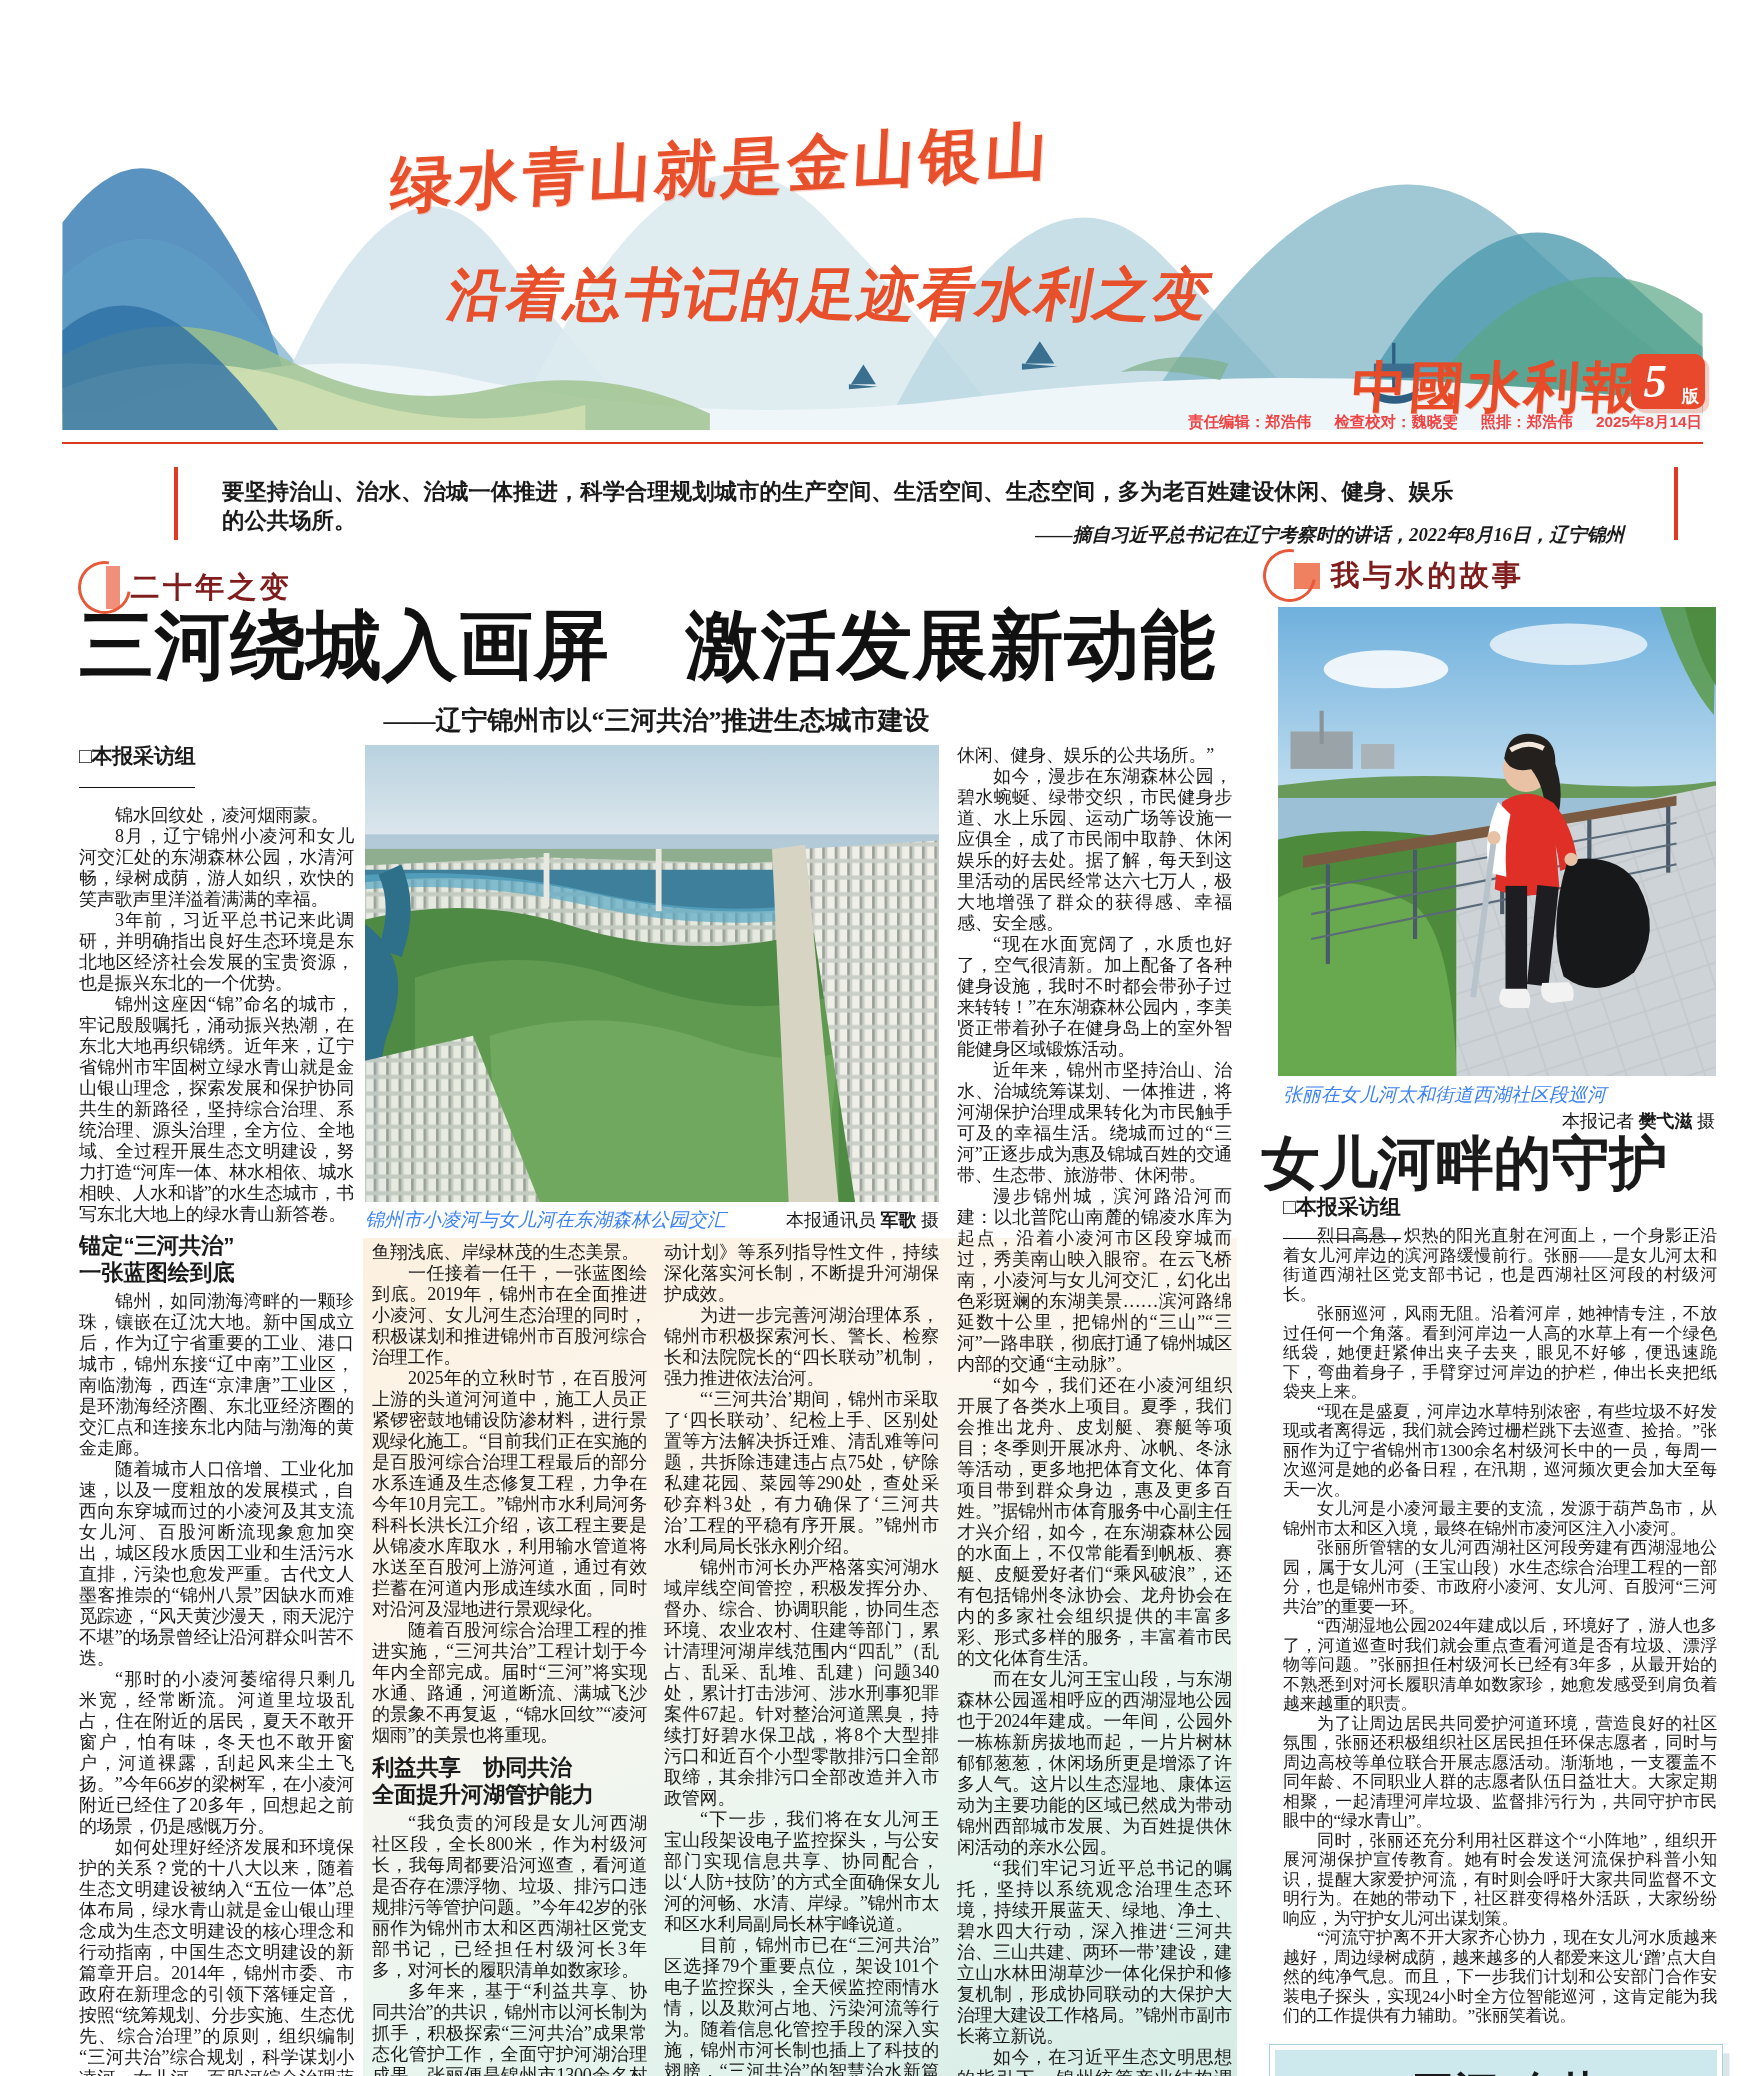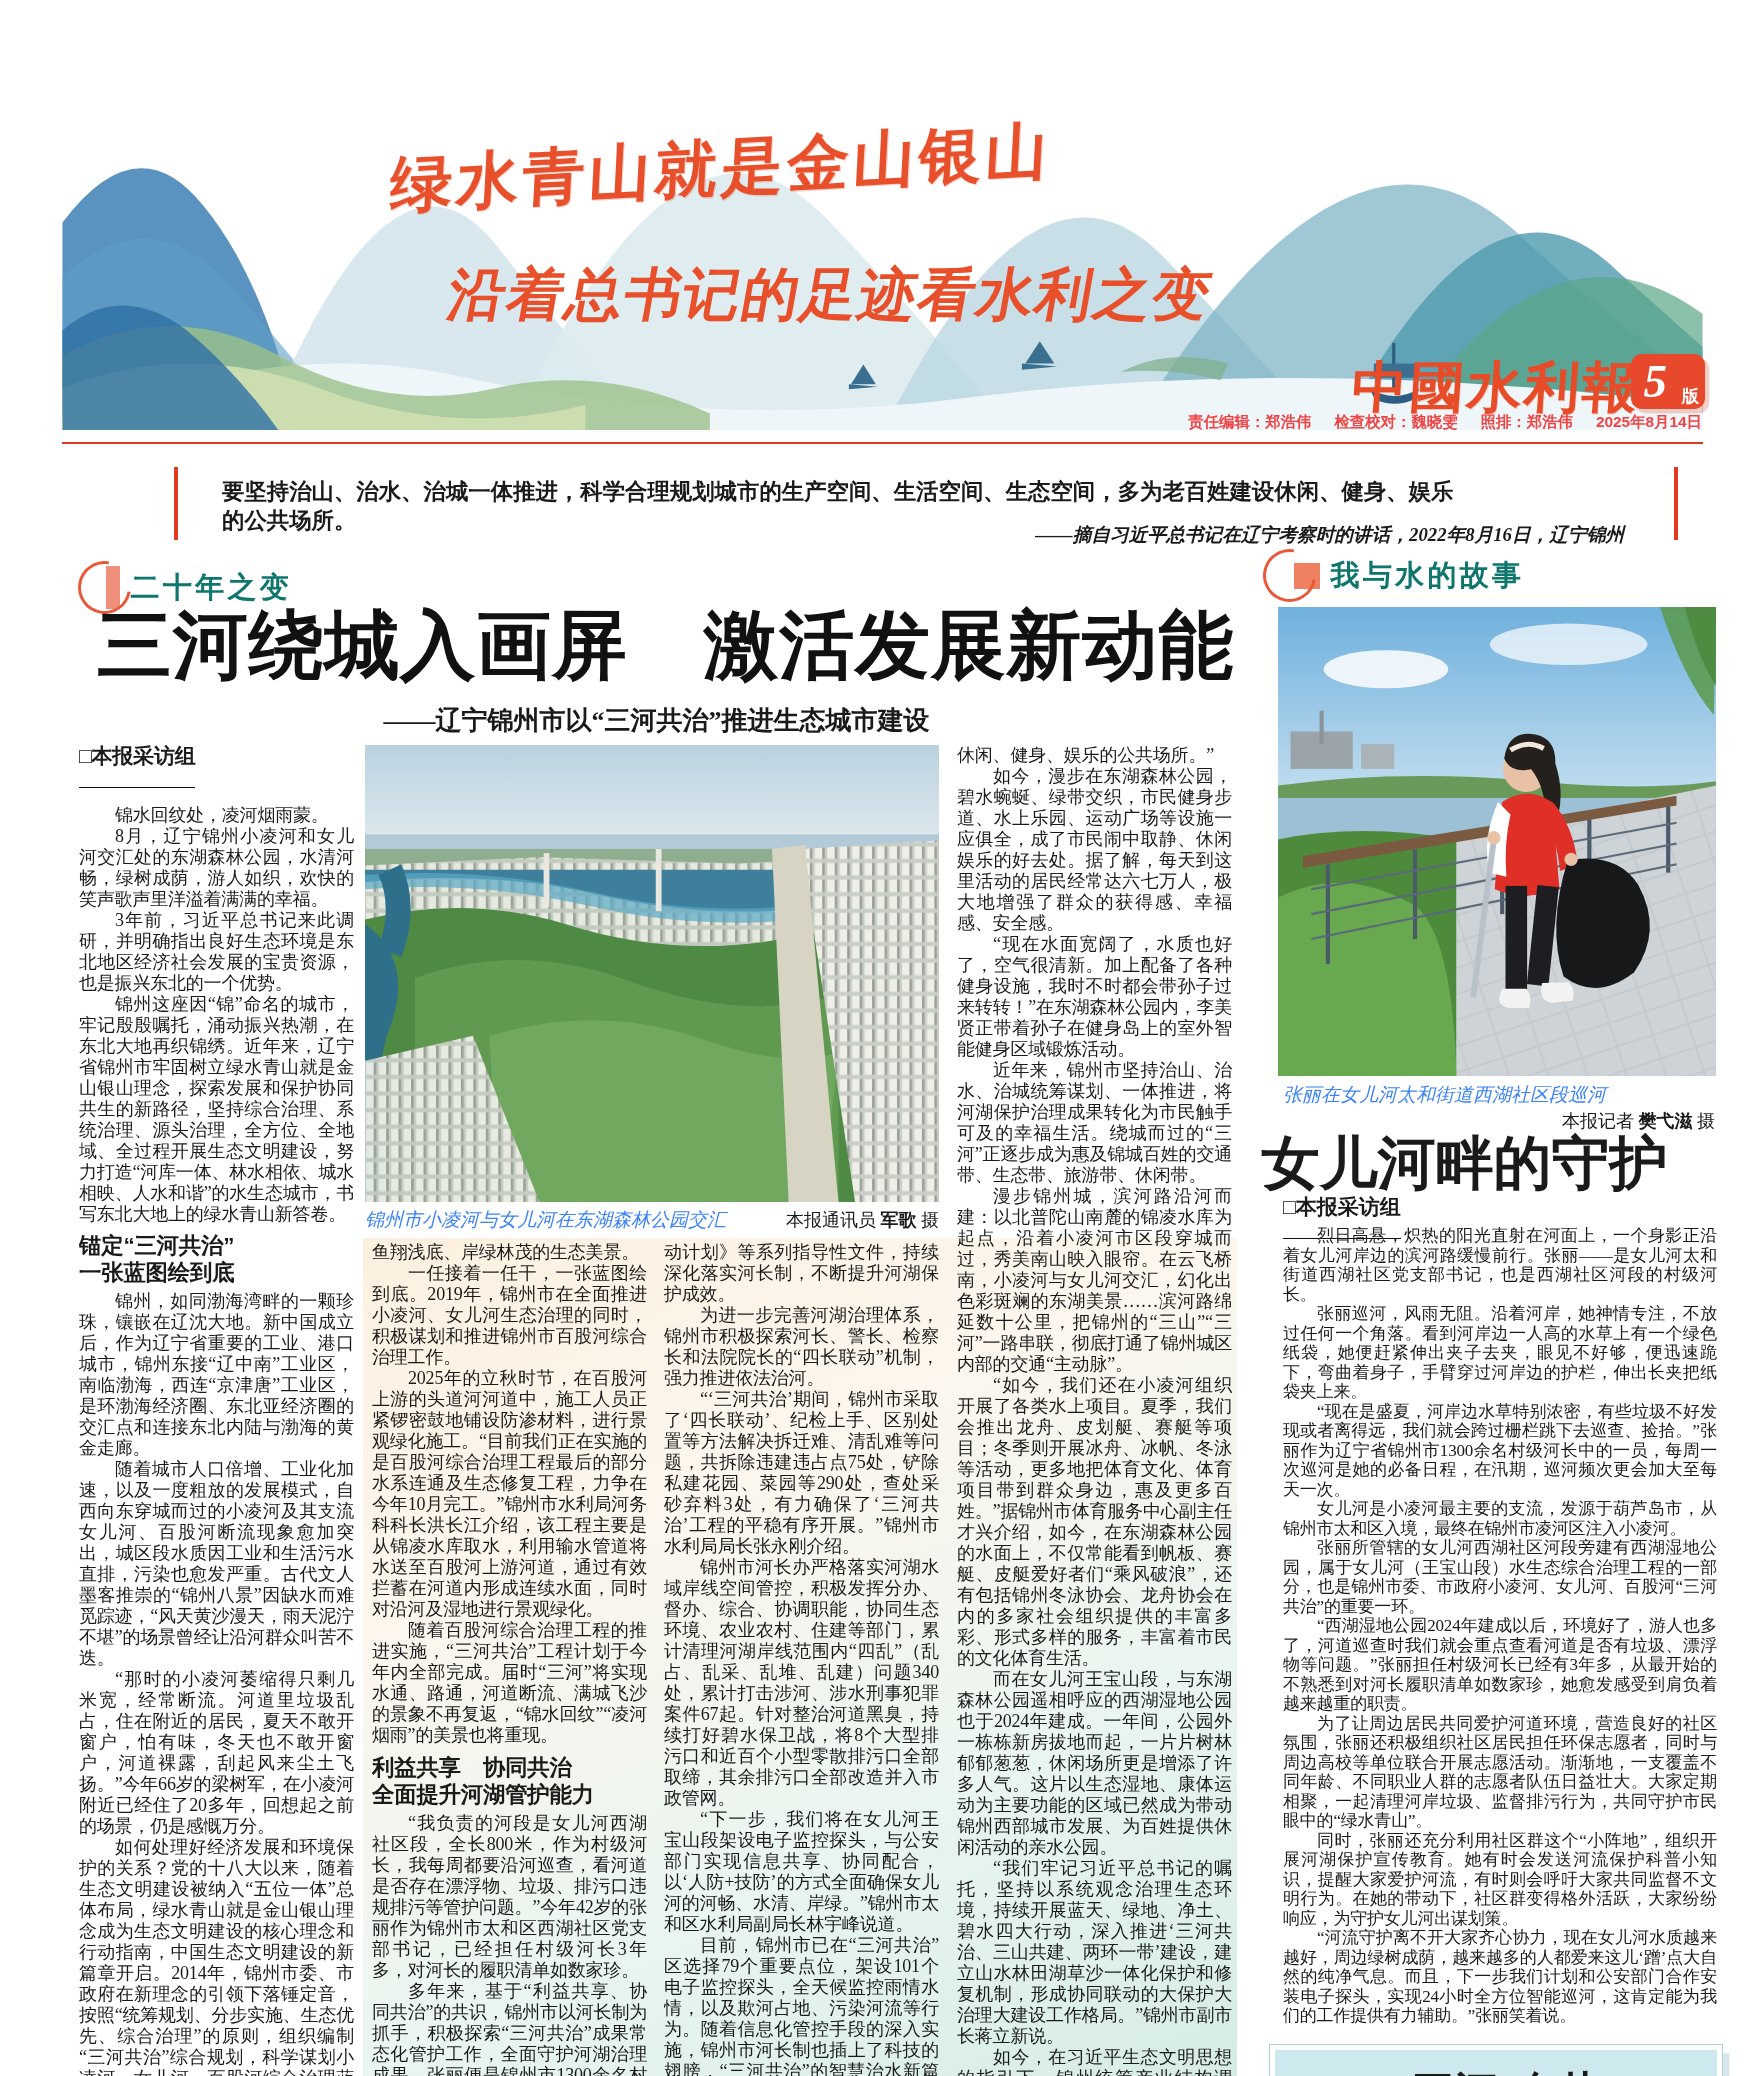--- a/index.html
+++ b/index.html
@@ -22,23 +22,23 @@
   .redrule{left:62px;top:442px;width:1641px;height:2.1px;background:#d93a20;}
   
   .quote{left:174px;top:464px;width:1504px;height:85px;}
   .qbar{position:absolute;top:3.3px;width:3.7px;height:73px;background:#e03a22;}
   .qtext{position:absolute;left:48px;top:12.5px;width:1246px;font:700 22.4px/1.3 "Liberation Serif",serif;}
   .qsrc{position:absolute;right:54px;top:62px;font:italic 700 18.7px/1 "Liberation Serif",serif;}
   
   .arc{width:47px;height:47px;border:3.3px solid #e8593a;border-radius:50%;border-right-color:transparent;transform:rotate(-35deg);}
   .tagbar{width:14px;height:43px;background:#f0907a;}
   .tagsq{width:26px;height:26px;background:#ef8060;}
-  .tagtext{font:700 29px/1 "Liberation Sans",sans-serif;color:#0f766e;letter-spacing:3.3px;}
-  
-  .headline{left:79px;top:603px;width:1155px;text-align:right;
+  .tagtext{font:700 29px/1 "Liberation Sans",sans-serif;color:#7f1d1d;letter-spacing:3.3px;}
+  
+  .headline{left:79px;top:603px;width:1155px;text-align:left;
             font:900 75px/1.15 "Liberation Serif",serif;color:#111;letter-spacing:0.8px;}
   .subtitle{left:79px;top:708px;width:1155px;text-align:center;font:700 26px/1 "Liberation Serif",serif;}
   .byline{font:700 21px/1 "Liberation Sans",sans-serif;border-bottom:1.7px solid #111;display:inline-block;padding-bottom:21px;}
   
   .tint{left:363px;top:1238px;width:874px;height:941px;z-index:0;
         background:linear-gradient(155deg,rgba(252,240,222,.95) 0%,rgba(250,240,226,.6) 30%,rgba(226,242,234,.75) 62%,rgba(205,232,224,.95) 100%);}
   .col{z-index:1;overflow:hidden;font:18px/21px "Liberation Serif",serif;letter-spacing:-0.2px;}
   .col p{margin:0;text-indent:2em;text-align:justify;}
   .col p.noind{text-indent:0;}
   .sub{font:700 22.4px/27px "Liberation Sans",sans-serif;margin:7.5px 0 5px;text-align:left;}

